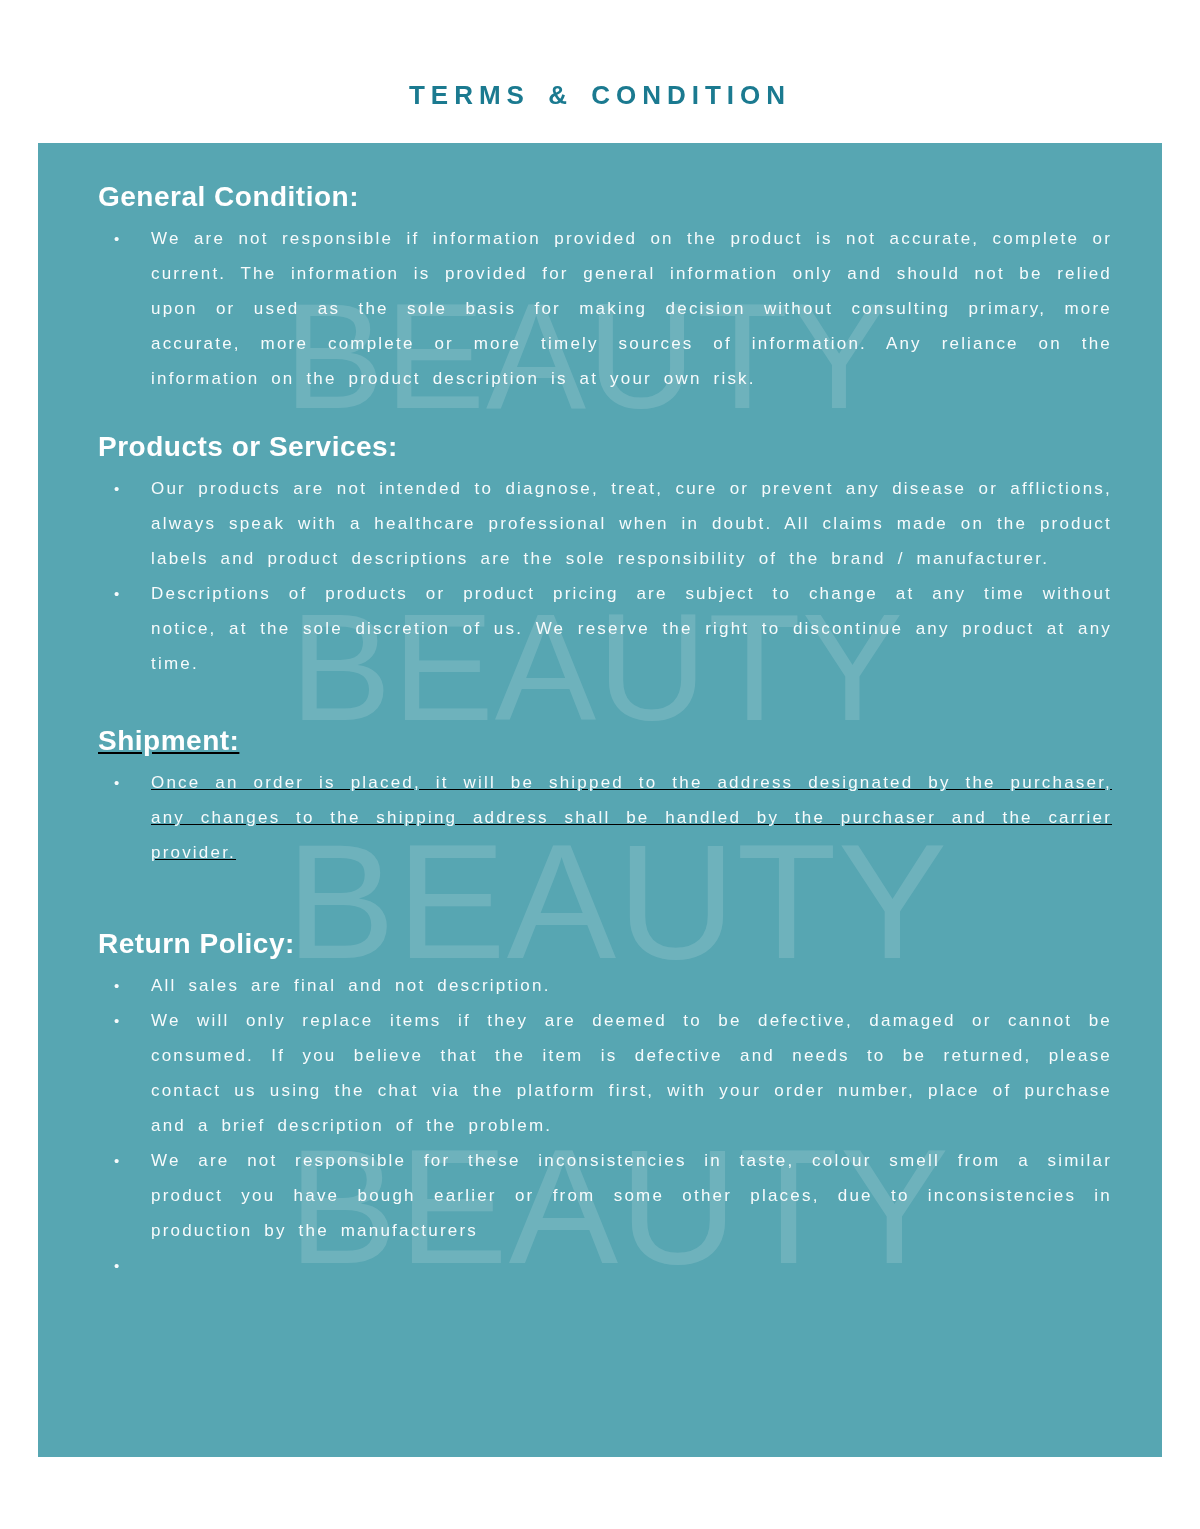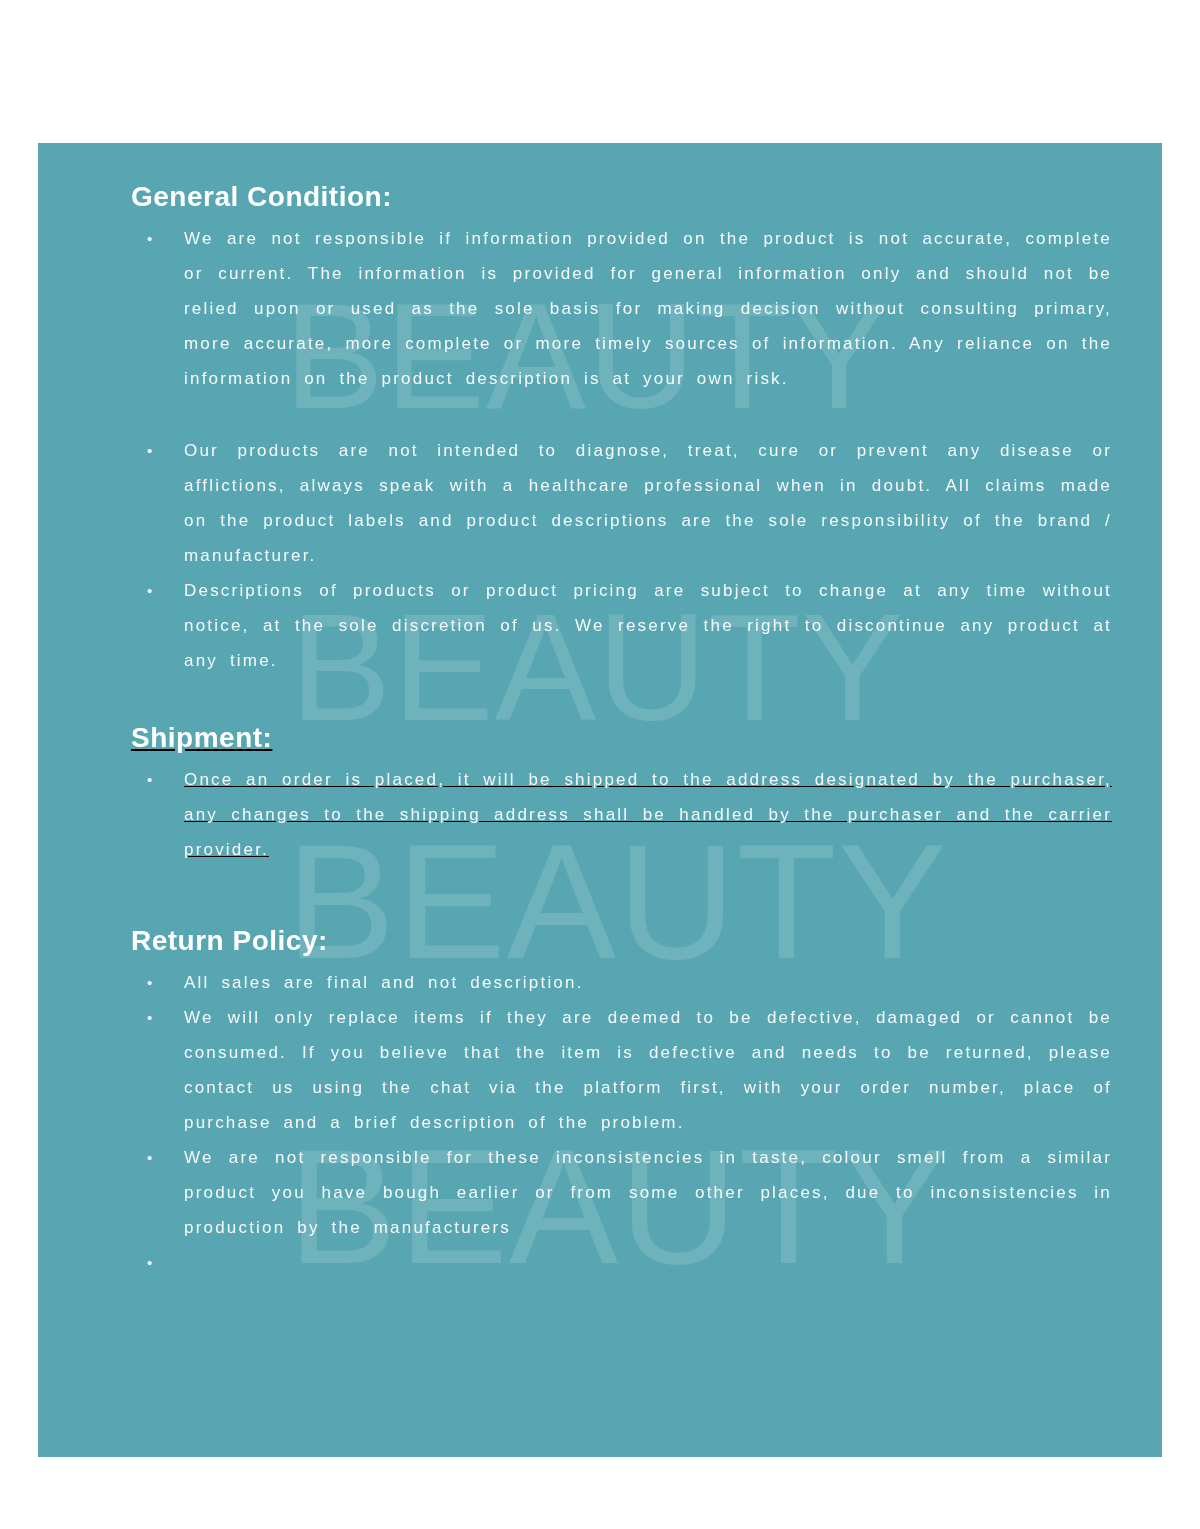--- a/index.html
+++ b/index.html
@@ -51,21 +51,21 @@
     z-index: 0;
     user-select: none;
   }
   .wm-1 { left: 246px; top: 138px; font-size: 150px; }
   .wm-2 { left: 252px; top: 448px; font-size: 152px; }
   .wm-3 { left: 248px; top: 677px; font-size: 164px; }
   .wm-4 { left: 250px; top: 982px; font-size: 164px; }
   .content {
     position: relative;
     z-index: 1;
-    padding: 40px 50px 0 93px;
+    padding: 40px 50px 0 60px;
   }
   .section h2 {
     margin: 0;
     font-size: 28px;
     line-height: 28px;
     font-weight: bold;
     letter-spacing: 0.5px;
     color: #ffffff;
   }
   .section ul {
@@ -92,20 +92,21 @@
   }
   .sec-2 { margin-top: 37px; }
   .sec-3 { margin-top: 46px; text-decoration: underline; }
   .sec-4 { margin-top: 60px; }
 </style>
 </head>
 <body>
 
 <div class="page">
 
+  <h1 class="doc-title">TERMS &amp; CONDITION</h1>
 
   <div class="panel">
 
     <div class="watermark wm-1">BEAUTY</div>
     <div class="watermark wm-2">BEAUTY</div>
     <div class="watermark wm-3">BEAUTY</div>
     <div class="watermark wm-4">BEAUTY</div>
 
     <div class="content">
 
@@ -113,20 +114,21 @@
         <h2>General Condition:</h2>
         <ul>
           <li>
             <span class="dot">•</span>
             <span>We are not responsible if information provided on the product is not accurate, complete or current. The information is provided for general information only and should not be relied upon or used as the sole basis for making decision without consulting primary, more accurate, more complete or more timely sources of information. Any reliance on the information on the product description is at your own risk.</span>
           </li>
         </ul>
       </div>
 
       <div class="section sec-2">
+        <h2>Products or Services:</h2>
         <ul>
           <li>
             <span class="dot">•</span>
             <span>Our products are not intended to diagnose, treat, cure or prevent any disease or afflictions, always speak with a healthcare professional when in doubt. All claims made on the product labels and product descriptions are the sole responsibility of the brand / manufacturer.</span>
           </li>
           <li>
             <span class="dot">•</span>
             <span>Descriptions of products or product pricing are subject to change at any time without notice, at the sole discretion of us. We reserve the right to discontinue any product at any time.</span>
           </li>
         </ul>

